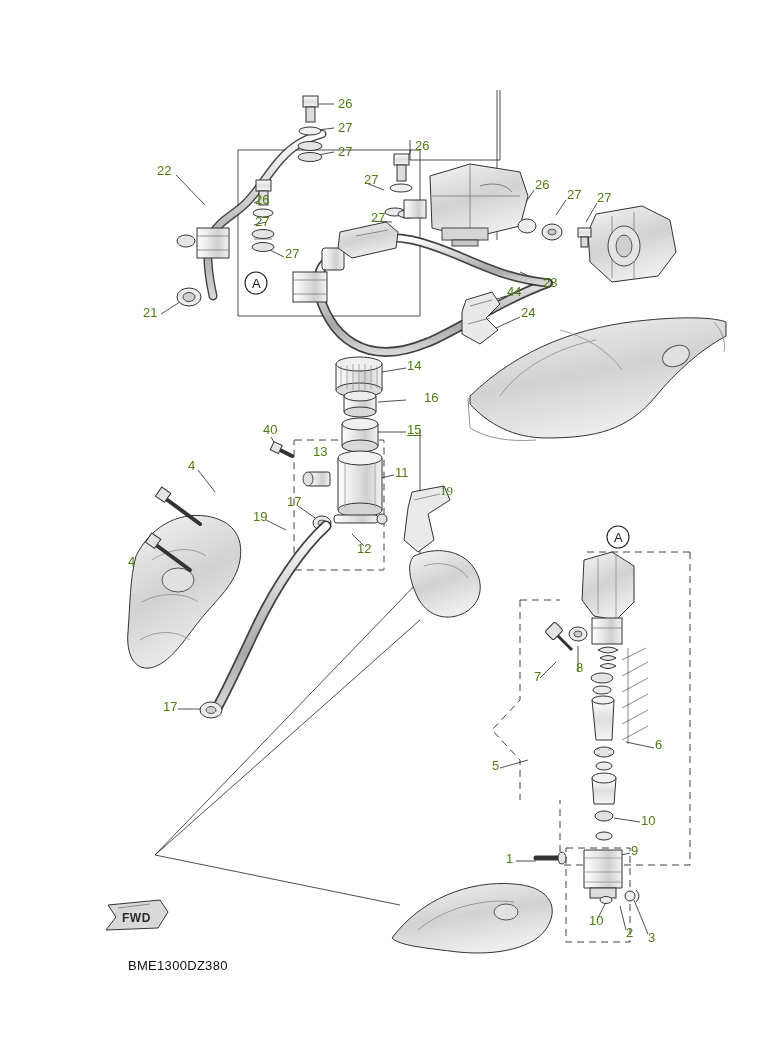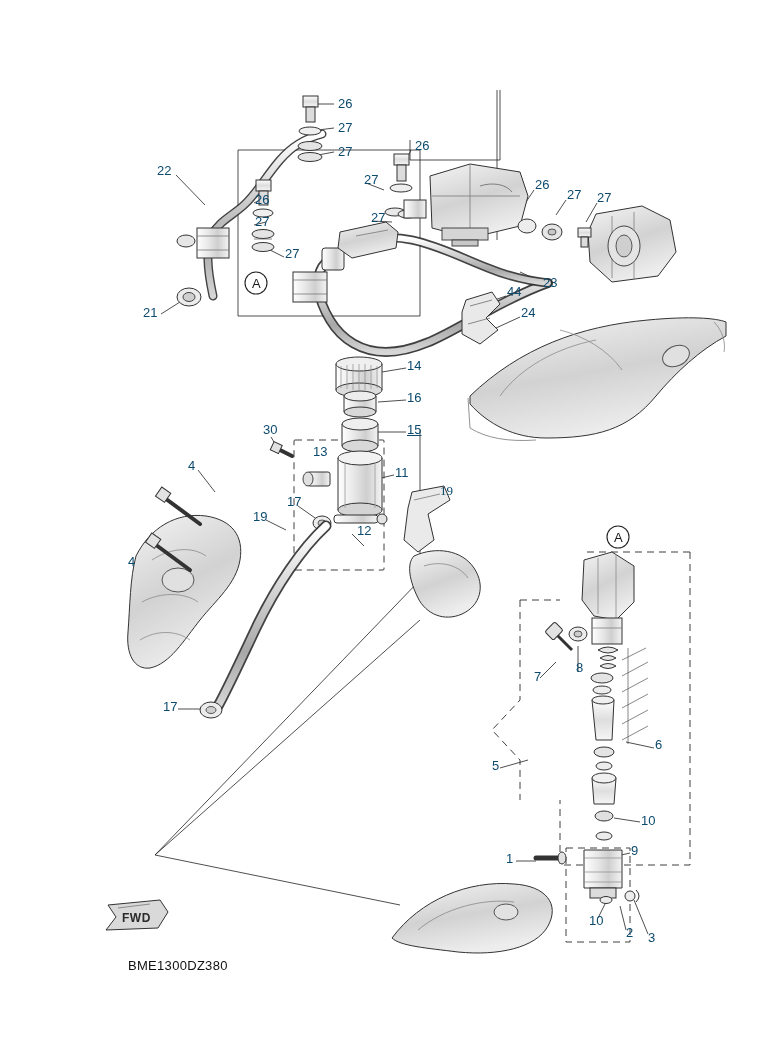--- a/index.html
+++ b/index.html
@@ -20,21 +20,21 @@
   #artwork {
     position: absolute;
     left: 0; top: 0;
     width: 770px;
     height: 1064px;
   }
   .callout {
     position: absolute;
     font-family: "Liberation Sans", sans-serif;
     font-size: 13px;
-    color: #0c4a6e;
+    color: #4d7c0f;
     white-space: nowrap;
     line-height: 1;
   }
   .diagram-code {
     position: absolute;
     font-family: "Liberation Sans", sans-serif;
     font-size: 13px;
     letter-spacing: 0.3px;
     color: #111111;
     margin-left: 40px;
@@ -348,30 +348,30 @@
   <div class="callout" style="left:567px; top:188px;">27</div>
   <div class="callout" style="left:597px; top:191px;">27</div>
   <div class="callout" style="left:255px; top:215px;">27</div>
   <div class="callout" style="left:371px; top:211px;">27</div>
   <div class="callout" style="left:285px; top:247px;">27</div>
   <div class="callout" style="left:543px; top:276px;">23</div>
   <div class="callout" style="left:143px; top:306px;">21</div>
   <div class="callout" style="left:507px; top:285px;">44</div>
   <div class="callout" style="left:521px; top:306px;">24</div>
   <div class="callout" style="left:407px; top:359px;">14</div>
-  <div class="callout" style="left:407px; top:391px;">16</div>
+  <div class="callout" style="left:424px; top:391px;">16</div>
   <div class="callout" style="left:407px; top:423px;text-decoration:underline;">15</div>
-  <div class="callout" style="left:263px; top:423px;">30</div>
+  <div class="callout" style="left:263px; top:423px;">40</div>
   <div class="callout" style="left:313px; top:445px;">13</div>
   <div class="callout" style="left:395px; top:466px;">11</div>
   <div class="callout" style="left:188px; top:459px;">4</div>
   <div class="callout" style="left:440px; top:484px;font-family:Liberation Serif, serif;">19</div>
   <div class="callout" style="left:287px; top:495px;">17</div>
   <div class="callout" style="left:253px; top:510px;">19</div>
-  <div class="callout" style="left:357px; top:524px;">12</div>
+  <div class="callout" style="left:357px; top:542px;">12</div>
   <div class="callout" style="left:128px; top:555px;">4</div>
   <div class="callout" style="left:534px; top:670px;">7</div>
   <div class="callout" style="left:576px; top:661px;">8</div>
   <div class="callout" style="left:655px; top:738px;">6</div>
   <div class="callout" style="left:163px; top:700px;">17</div>
   <div class="callout" style="left:492px; top:759px;">5</div>
   <div class="callout" style="left:641px; top:814px;">10</div>
   <div class="callout" style="left:631px; top:844px;">9</div>
   <div class="callout" style="left:506px; top:852px;">1</div>
   <div class="callout" style="left:589px; top:914px;">10</div>

